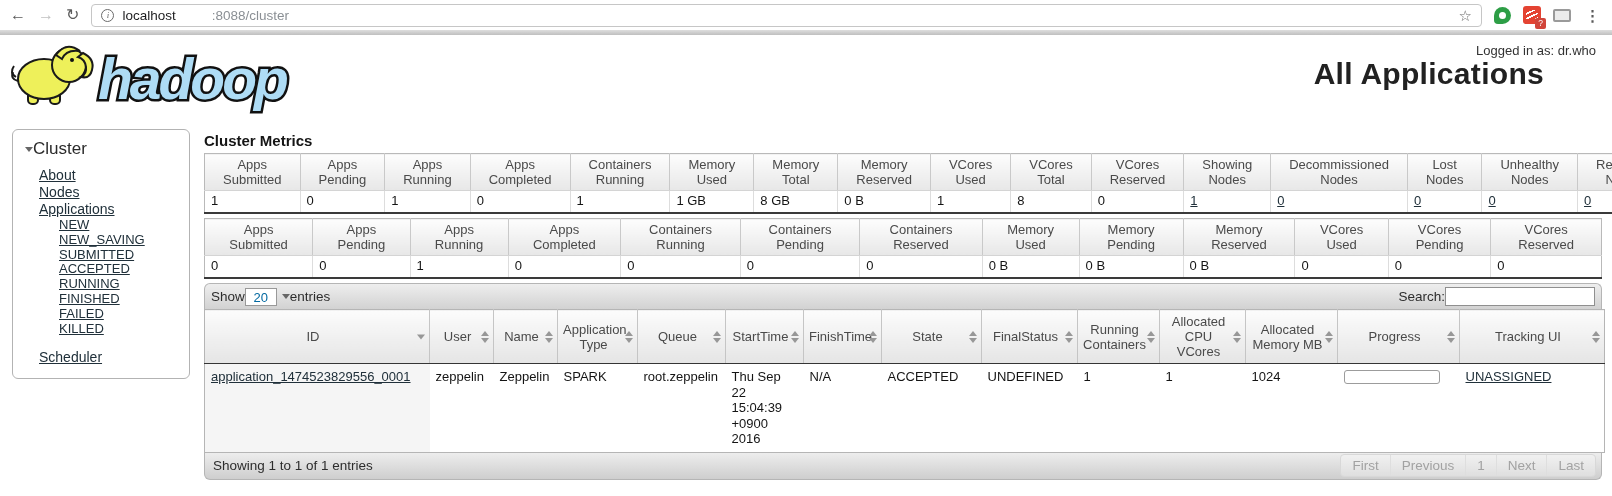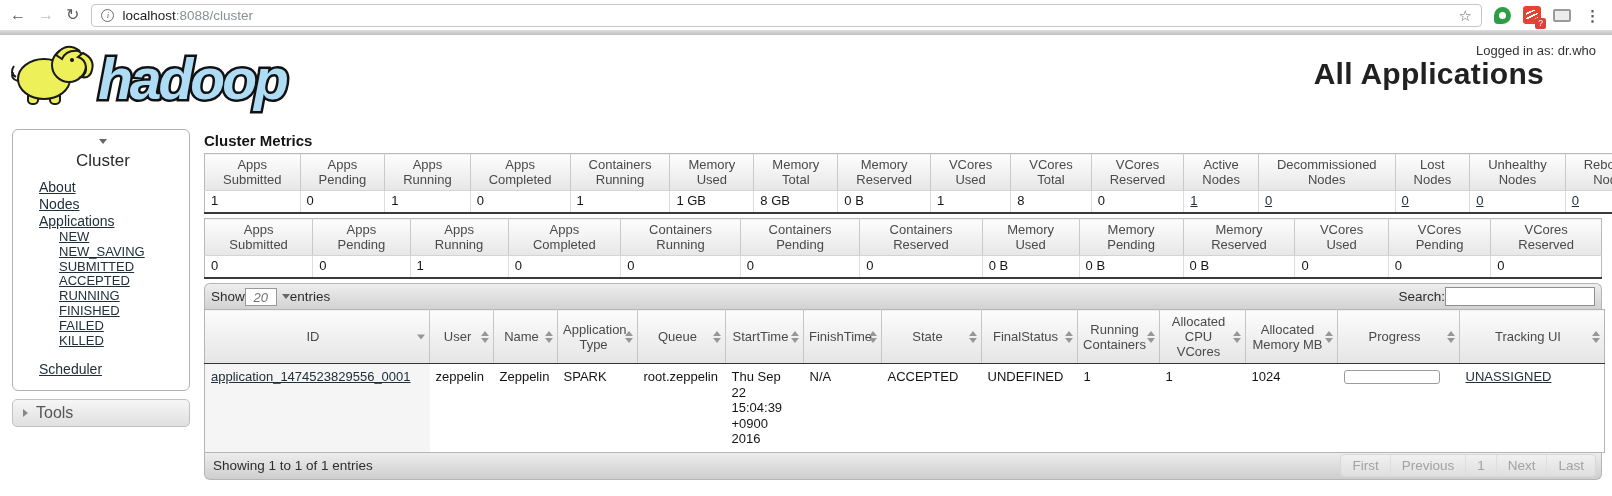--- a/index.html
+++ b/index.html
@@ -8,21 +8,21 @@
   .page { width:1612px; height:496px; position:relative; overflow:hidden; background:#fff; }
 
   
   .chrome { height:30px; display:flex; align-items:center; padding:0 10px; gap:12px; background:#fff; }
   .nav-ic { font-size:16px; color:#5a5a5a; line-height:1; cursor:pointer; }
   .nav-ic.disabled { color:#c1c1c1; }
   .omnibox { flex:1; height:23px; border:1px solid #c6c6c6; border-radius:4px; display:flex; align-items:center; padding:0 9px; gap:8px; background:#fff; }
   .info-ic { width:13px; height:13px; border:1.4px solid #6b6b6b; border-radius:50%; color:#6b6b6b; font-size:9px; line-height:11px; text-align:center; font-style:italic; font-family:"Liberation Serif",serif; flex:none; }
   .url { font-size:13.5px; white-space:nowrap; }
   .url .host { color:#1d1d1f; }
-  .url .path { color:#8a8f94; }
+  .url .path { color:#8a8f94;padding-left:36px; }
   .omni-spacer { flex:1; }
   .star-ic { color:#6b6b6b; font-size:15px; line-height:1; cursor:pointer; }
   .ext-green { width:17px; height:17px; background:#2d9e46; border-radius:50% 50% 50% 4px; flex:none; position:relative; cursor:pointer; }
   .ext-green::after { content:""; position:absolute; left:5px; top:5px; width:7px; height:7px; background:#fff; border-radius:50%; }
   .ext-red { width:18px; height:18px; background:#e44332; border-radius:3px; flex:none; position:relative; cursor:pointer; }
   .ext-red::before { content:""; position:absolute; left:3px; top:4px; right:3px; height:9px;
      background:repeating-linear-gradient(-25deg,#fff 0 1.6px,transparent 1.6px 4.4px); }
   .ext-badge { position:absolute; right:-5px; bottom:-5px; min-width:11px; height:11px; background:#d1453b; border-radius:2px; color:#fff; font-size:8.5px; line-height:11px; text-align:center; padding:0 1px; }
   .ext-gray { width:18px; height:13px; background:#ececec; border:2px solid #9a9a9a; border-radius:2px; flex:none; cursor:pointer; }
   .menu-dots { color:#5a5a5a; font-size:15px; font-weight:bold; letter-spacing:0; line-height:1; cursor:pointer; padding:0 2px; }
@@ -34,21 +34,21 @@
   .login-as { position:absolute; right:16px; top:8px; font-size:13px; color:#333; }
   .page-title { position:absolute; left:200px; width:1344px; top:22px; text-align:right; font-size:30px; font-weight:bold; color:#212121; letter-spacing:.3px; }
 
   
   .content { display:flex; padding:0 10px 0 12px; }
   .side { width:178px; flex:none; margin-right:14px; }
   .main { flex:1; min-width:0; }
 
   
   .navbox { border:1px solid #b3b3b3; border-radius:6px; background:#fff; padding:6px 0 12px; }
-  .nav-title { font-size:17px; color:#2b2b2b; padding:3px 8px 8px 12px; display:flex; align-items:center; gap:7px; cursor:pointer;flex-direction:column; }
+  .nav-title { font-size:17px; color:#2b2b2b; padding:3px 8px 8px 12px; display:flex; align-items:center; cursor:pointer; }
   .caret-down { width:0; height:0; border-left:4px solid transparent; border-right:4px solid transparent; border-top:5px solid #666; }
   .caret-right { width:0; height:0; border-top:4px solid transparent; border-bottom:4px solid transparent; border-left:5px solid #888; }
   a.navlink { display:block; color:#20303a; text-decoration:underline; font-size:14px; line-height:17px; padding-left:26px; cursor:pointer; }
   a.substate { padding-left:46px; font-size:13px; line-height:14.8px; }
   a.sched { margin-top:13px; }
   .toolsbar { margin-top:8px; border:1px solid #c2c2c2; border-radius:5px; background:linear-gradient(#f6f6f6,#e0e0e0); padding:4px 10px; font-size:16px; color:#555; display:flex; align-items:center; gap:8px; cursor:pointer; }
 
   
   .sect { font-size:15px; font-weight:bold; color:#151515; margin:3px 0 4px; }
 
@@ -58,21 +58,21 @@
   table.metrics th:last-child { border-right:none; }
   table.metrics td { font-size:13px; color:#141414; text-align:left; border-right:1px solid #ddd; padding:2px 4px 3px 6px; line-height:16px; }
   table.metrics td:last-child { border-right:none; }
   table.metrics a { color:#20303a; text-decoration:underline; cursor:pointer; }
 
   
   .dt-bar { display:flex; justify-content:space-between; align-items:center; height:26px; margin-top:2px;
      background:linear-gradient(#eee,#d2d2d2); border:1px solid #b5b5b5; border-bottom:none; border-radius:6px 6px 0 0; padding:0 6px; font-size:13.5px; color:#2d2d2d; }
   .dt-left, .dt-right { display:flex; align-items:center; }
   .page-size { display:flex; align-items:center; gap:5px; cursor:pointer; }
-  .page-size .box { background:#fff; border:1px solid #999; min-width:32px; height:18px; font-size:13px; color:#737373; text-align:center; line-height:17px; padding:0 4px;font-style:italic; }
+  .page-size .box { background:#fff; border:1px solid #999; min-width:32px; height:18px; font-size:13px; color:#0369a1; text-align:center; line-height:17px; padding:0 4px; }
   .search-input { width:150px; height:19px; border:1px solid #8f8f8f; background:#fff; font-size:13px; padding:0 4px; font-family:"Liberation Sans",sans-serif; }
 
   table.apps { width:100%; border-collapse:collapse; border:1px solid #b5b5b5; table-layout:fixed; }
   table.apps th { position:relative; background:linear-gradient(#fcfcfc,#e5e5e5); border-right:1px solid #c5c5c5; border-bottom:1px solid #353535; font-weight:normal; font-size:13px; color:#4a4a4a; text-align:center; padding:4px 13px 4px 5px; height:46px; vertical-align:middle; line-height:15px; cursor:pointer; }
   table.apps th:last-child { border-right:none; }
   table.apps td { font-size:13px; color:#141414; vertical-align:top; padding:5px 6px; line-height:15.5px; height:86px; word-wrap:break-word; }
   td.sorted-col { background:#f5f5f5; }
   table.apps a { color:#20303a; text-decoration:underline; cursor:pointer; }
   .sort { position:absolute; right:4px; top:50%; transform:translateY(-50%); display:flex; flex-direction:column; gap:2px; }
   .tri-up { width:0; height:0; border-left:4px solid transparent; border-right:4px solid transparent; border-bottom:5px solid #979797; }
@@ -146,44 +146,40 @@
         <a class="navlink substate">NEW</a>
         <a class="navlink substate">NEW_SAVING</a>
         <a class="navlink substate">SUBMITTED</a>
         <a class="navlink substate">ACCEPTED</a>
         <a class="navlink substate">RUNNING</a>
         <a class="navlink substate">FINISHED</a>
         <a class="navlink substate">FAILED</a>
         <a class="navlink substate">KILLED</a>
         <a class="navlink sched">Scheduler</a>
       </div>
-      <div class="toolsbar">
-        <span class="caret-right"></span>
-        <span>Tools</span>
-      </div>
     </div>
 
     <div class="main">
 
       <div class="sect">Cluster Metrics</div>
       <table class="metrics">
         <thead>
             <tr>
           <th>Apps Submitted</th>
           <th>Apps Pending</th>
           <th>Apps Running</th>
           <th>Apps Completed</th>
           <th>Containers Running</th>
           <th>Memory Used</th>
           <th>Memory Total</th>
           <th>Memory Reserved</th>
           <th>VCores Used</th>
           <th>VCores Total</th>
           <th>VCores Reserved</th>
-          <th>Active Nodes</th>
+          <th>Showing Nodes</th>
           <th>Decommissioned Nodes</th>
           <th>Lost Nodes</th>
           <th>Unhealthy Nodes</th>
           <th>Rebooted Nodes</th>
         </tr>
           </thead>
         <tbody>
             <tr>
           <td>1</td>
           <td>0</td>

